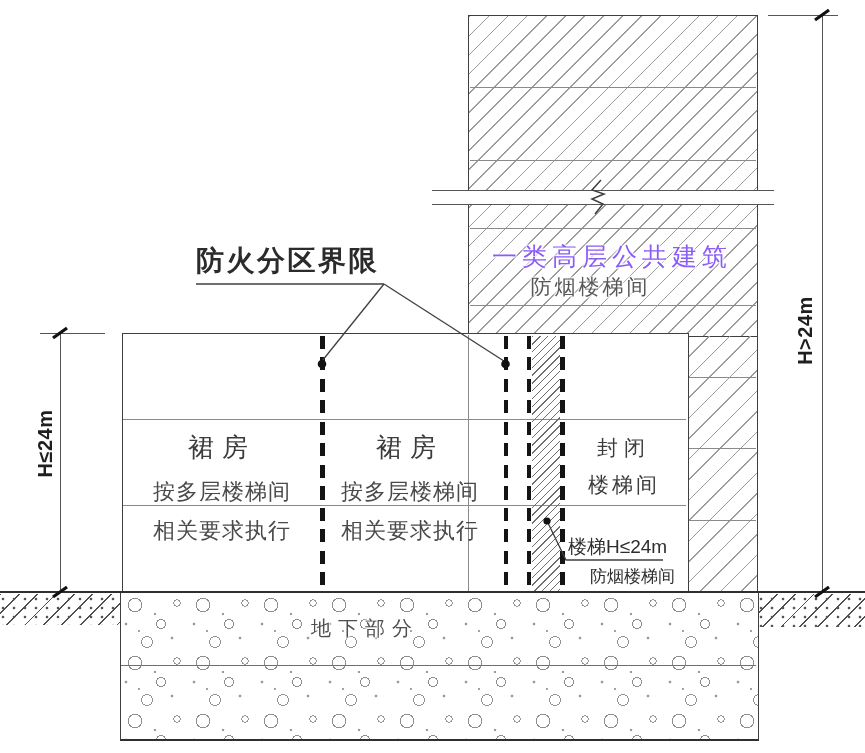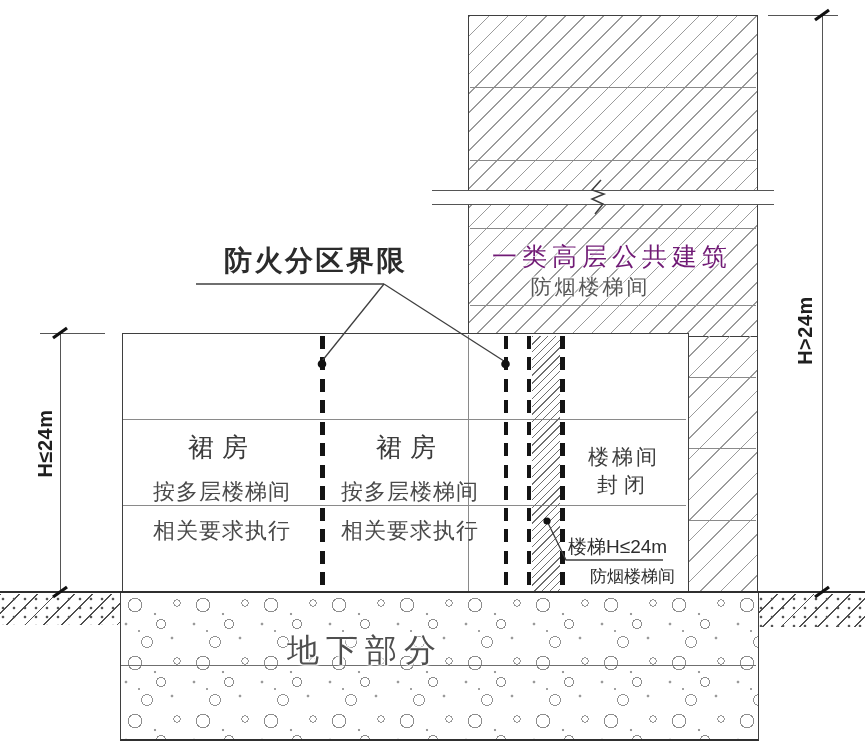--- a/index.html
+++ b/index.html
@@ -56,21 +56,21 @@
 <div id="canvas">
 
   <div class="abs hatch-lg" style="left:468px;top:15px;width:288px;height:320px;border:1.6px solid #3f3f3f;"></div>
   <div class="abs hline" style="left:470px;top:87px;width:286px;"></div>
   <div class="abs hline" style="left:470px;top:160px;width:286px;"></div>
   <div class="abs hline" style="left:470px;top:228px;width:286px;"></div>
   <div class="abs hline" style="left:470px;top:305px;width:286px;"></div>
 
   <div class="abs" style="left:432px;top:189.5px;width:342px;height:13px;background:#fff;border-top:1.4px solid #555;border-bottom:1.4px solid #555;"></div>
 
-  <div class="abs center halo" style="left:468px;top:240px;width:288px;font-size:25px;letter-spacing:5px;color:#701a75;text-align:center;">一类高层公共建筑</div>
+  <div class="abs center halo" style="left:468px;top:240px;width:288px;font-size:25px;letter-spacing:5px;color:#8b5cf6;text-align:center;">一类高层公共建筑</div>
   <div class="abs center halo" style="left:468px;top:273px;width:245px;font-size:21px;letter-spacing:3px;color:#575757;">防烟楼梯间</div>
 
   <div class="abs hatch-md" style="left:687px;top:336px;width:69px;height:256px;border-left:1.5px solid #3f3f3f;border-right:1.6px solid #3f3f3f;"></div>
   <div class="abs hline" style="left:688px;top:377px;width:68px;"></div>
   <div class="abs hline" style="left:688px;top:448px;width:68px;"></div>
   <div class="abs hline" style="left:688px;top:520px;width:68px;"></div>
 
   <div class="abs" style="left:122px;top:333px;width:565px;height:259px;border:1.6px solid #3f3f3f;background:#fff;"></div>
   <div class="abs hline" style="left:123px;top:419px;width:563px;"></div>
   <div class="abs hline" style="left:123px;top:505px;width:563px;"></div>
@@ -89,48 +89,48 @@
     <div style="font-size:22px;letter-spacing:1px;color:#4a4a4a;margin-top:12px;">按多层楼梯间</div>
     <div style="font-size:22px;letter-spacing:1px;color:#4a4a4a;margin-top:9px;">相关要求执行</div>
   </div>
   <div class="abs center" style="left:325px;top:430px;width:170px;">
     <div style="font-size:26px;letter-spacing:8px;color:#3c3c3c;">裙房</div>
     <div style="font-size:22px;letter-spacing:1px;color:#4a4a4a;margin-top:12px;white-space:nowrap;">按多层楼梯间</div>
     <div style="font-size:22px;letter-spacing:1px;color:#4a4a4a;margin-top:9px;white-space:nowrap;">相关要求执行</div>
   </div>
 
   <div class="abs center" style="left:562px;top:434px;width:124px;">
+    <div style="font-size:21px;letter-spacing:6px;color:#3c3c3c;">封闭</div>
     <div style="font-size:21px;letter-spacing:3px;color:#3c3c3c;margin-top:9px;">楼梯间</div>
-    <div style="font-size:21px;letter-spacing:6px;color:#3c3c3c;">封闭</div>
   </div>
 
   <div class="abs halo" style="left:568px;top:534px;font-size:19px;color:#2e2e2e;white-space:nowrap;text-align:center;">楼梯H≤24m</div>
   <div class="abs halo" style="left:590px;top:565px;font-size:17px;color:#2e2e2e;white-space:nowrap;">防烟楼梯间</div>
 
-  <div class="abs" style="left:196px;top:242px;font-size:28px;font-weight:700;letter-spacing:2.5px;color:#2b2b2b;white-space:nowrap;margin-left:28px;">防火分区界限</div>
+  <div class="abs" style="left:196px;top:242px;font-size:28px;font-weight:700;letter-spacing:2.5px;color:#2b2b2b;white-space:nowrap;">防火分区界限</div>
 
   <div class="abs dimline" style="left:40px;top:332.5px;width:65px;height:1.4px;"></div>
   <div class="abs dimline" style="left:59.5px;top:333px;width:1.4px;height:259px;"></div>
   <div class="abs rotbox" style="left:27px;top:388px;width:38px;height:110px;">
     <span>H≤24m</span>
   </div>
 
   <div class="abs dimline" style="left:768px;top:14.5px;width:70px;height:1.4px;"></div>
   <div class="abs dimline" style="left:821.5px;top:15px;width:1.4px;height:577px;"></div>
   <div class="abs rotbox" style="left:786px;top:275px;width:38px;height:110px;">
     <span>H&gt;24m</span>
   </div>
 
   <div class="abs" style="left:0;top:591px;width:865px;height:2.4px;background:#2f2f2f;"></div>
   <div class="abs hatch-earth" style="left:0;top:593.5px;width:120px;height:31px;"></div>
   <div class="abs hatch-earth" style="left:757.5px;top:593.5px;width:107.5px;height:33px;"></div>
 
   <div class="abs stipple" style="left:120px;top:593px;width:637px;height:146px;border-left:1.6px solid #3f3f3f;border-right:1.6px solid #3f3f3f;border-bottom:2.2px solid #2f2f2f;background-color:#fff;"></div>
   <div class="abs" style="left:121px;top:665px;width:635px;height:1.2px;background:#6f6f6f;"></div>
-  <div class="abs center halo" style="left:240px;top:615px;width:250px;font-size:32px;letter-spacing:7px;color:#4f4f4f;margin-top:14px;">地下部分</div>
+  <div class="abs center halo" style="left:240px;top:615px;width:250px;font-size:20px;letter-spacing:7px;color:#4f4f4f;">地下部分</div>
 
   <svg class="overlay" width="865" height="753" viewBox="0 0 865 753">
 
     <line x1="196" y1="284" x2="384" y2="284" stroke="#3f3f3f" stroke-width="1.6"></line>
 
     <polyline points="384,284 322,361" fill="none" stroke="#3f3f3f" stroke-width="1.3"></polyline>
     <polyline points="384,284 505.5,362" fill="none" stroke="#3f3f3f" stroke-width="1.3"></polyline>
     <circle cx="322" cy="364" r="4.3" fill="#111"></circle>
     <circle cx="505.5" cy="364" r="4.3" fill="#111"></circle>
 

